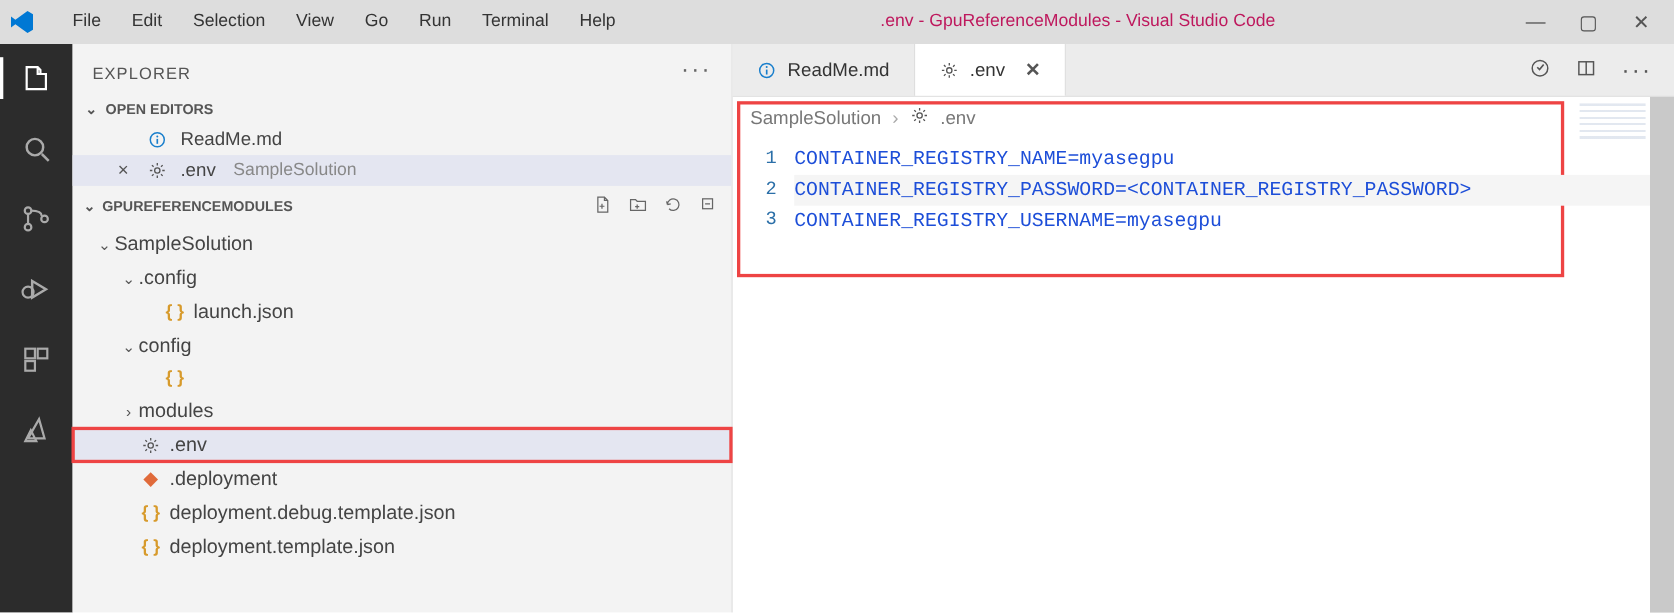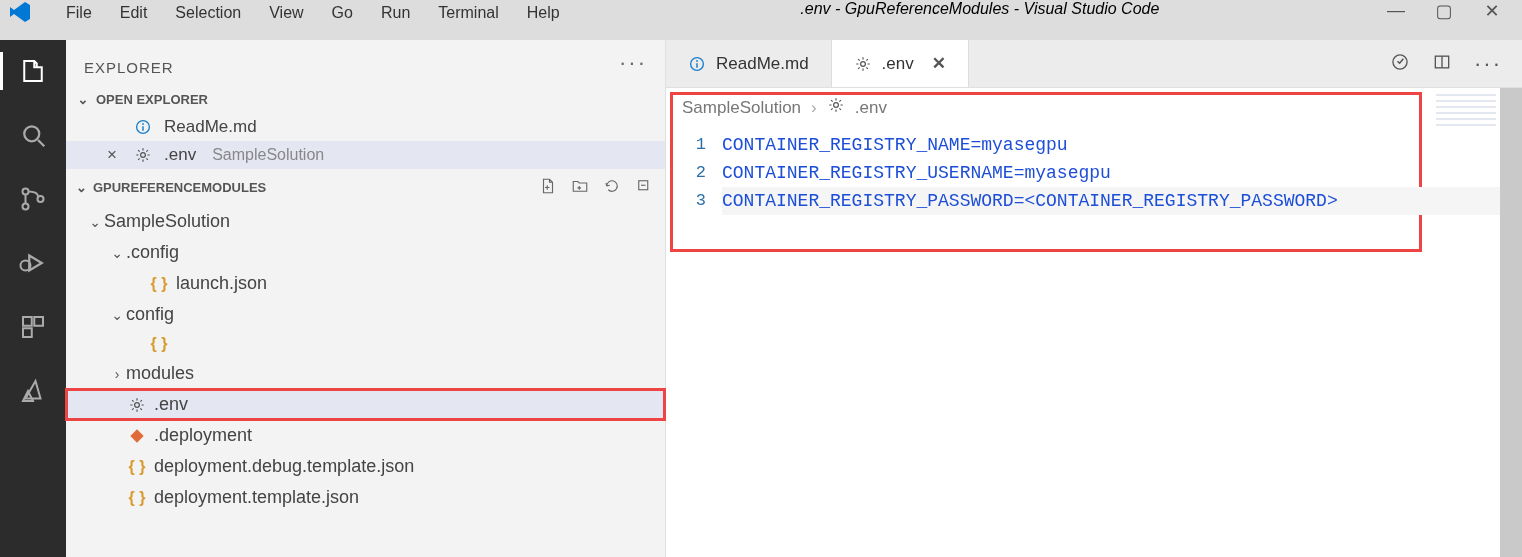--- a/index.html
+++ b/index.html
@@ -12,37 +12,36 @@
       height: 557px;
       overflow: hidden;
       display: flex;
       flex-direction: column;
     }
     
     .title-bar {
       height: 40px;
       background: #dddddd;
       display: flex;
-      align-items: flex-start;
+      align-items: center;
       padding: 0 8px;
       color: #333;
     }
     .title-bar .logo {
       width: 24px; height: 24px;
       margin-right: 20px;
       display:flex; align-items:center; justify-content:center;
     }
     .menu { display: flex; gap: 0; }
     .menu-item { padding: 4px 14px; cursor: default; font-size: 16px; }
     .title-center {
       flex: 1;
       text-align: center;
       font-size: 16px;
-      color: #000000;
-      font-style: italic;
+      color: #be185d;
     }
     .window-controls { display: flex; gap: 28px; margin-right: 12px; }
     .window-controls span { width: 20px; text-align:center; cursor:default; font-size: 18px; color:#555;}
     
     .main {
       flex: 1;
       display: flex;
       overflow: hidden;
     }
     
@@ -281,21 +280,21 @@
     </div>
   </div>
 
   <div class="sidebar">
     <div class="sidebar-header">
       <span>EXPLORER</span>
       <span class="dots">···</span>
     </div>
     <div class="section-title">
       <span class="chev">⌄</span>
-      <span>OPEN EXPLORER</span>
+      <span>OPEN EDITORS</span>
     </div>
     <div id="open-editors-list">
         <div class="open-editor">
           <span class="leading"></span>
           <span class="ficon icon-info">
             <svg width="18" height="18" viewBox="0 0 24 24">
               <circle cx="12" cy="12" r="8.5" stroke="#1a7fcc" stroke-width="1.8" fill="none"></circle>
               <circle cx="12" cy="8" r="1.2" fill="#1a7fcc"></circle>
               <rect x="11" y="11" width="2" height="6" fill="#1a7fcc"></rect>
             </svg>
@@ -463,21 +462,21 @@
       </span>
       <span>.env</span>
     </div>
 
     <div class="editor-content">
       <div class="gutter" id="gutter">
           <div>1</div>
           <div>2</div>
           <div>3</div>
         </div>
-      <div class="code" id="code"><div class="line">CONTAINER_REGISTRY_NAME=myasegpu</div><div class="line">CONTAINER_REGISTRY_USERNAME=myasegpu</div><div class="line current">CONTAINER_REGISTRY_PASSWORD=&lt;CONTAINER_REGISTRY_PASSWORD&gt;</div></div>
+      <div class="code" id="code"><div class="line">CONTAINER_REGISTRY_NAME=myasegpu</div><div class="line current">CONTAINER_REGISTRY_PASSWORD=&lt;CONTAINER_REGISTRY_PASSWORD&gt;</div><div class="line">CONTAINER_REGISTRY_USERNAME=myasegpu</div></div>
     </div>
 
     <div class="minimap"></div>
     <div class="vscroll-track">
       <div class="vscroll-thumb" style="top:0;height:480px;"></div>
     </div>
   </div>
 </div>
 
 </body></html>

